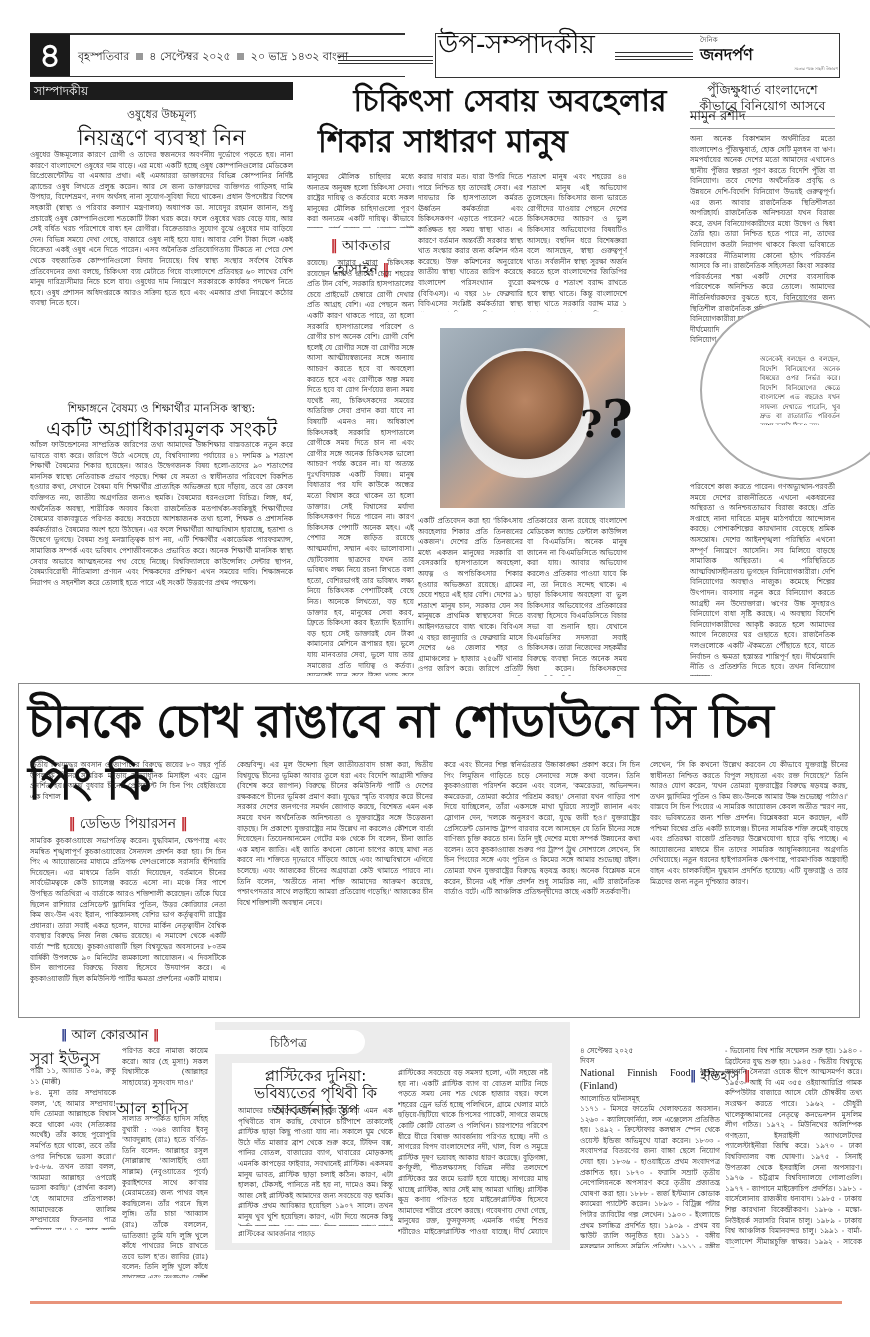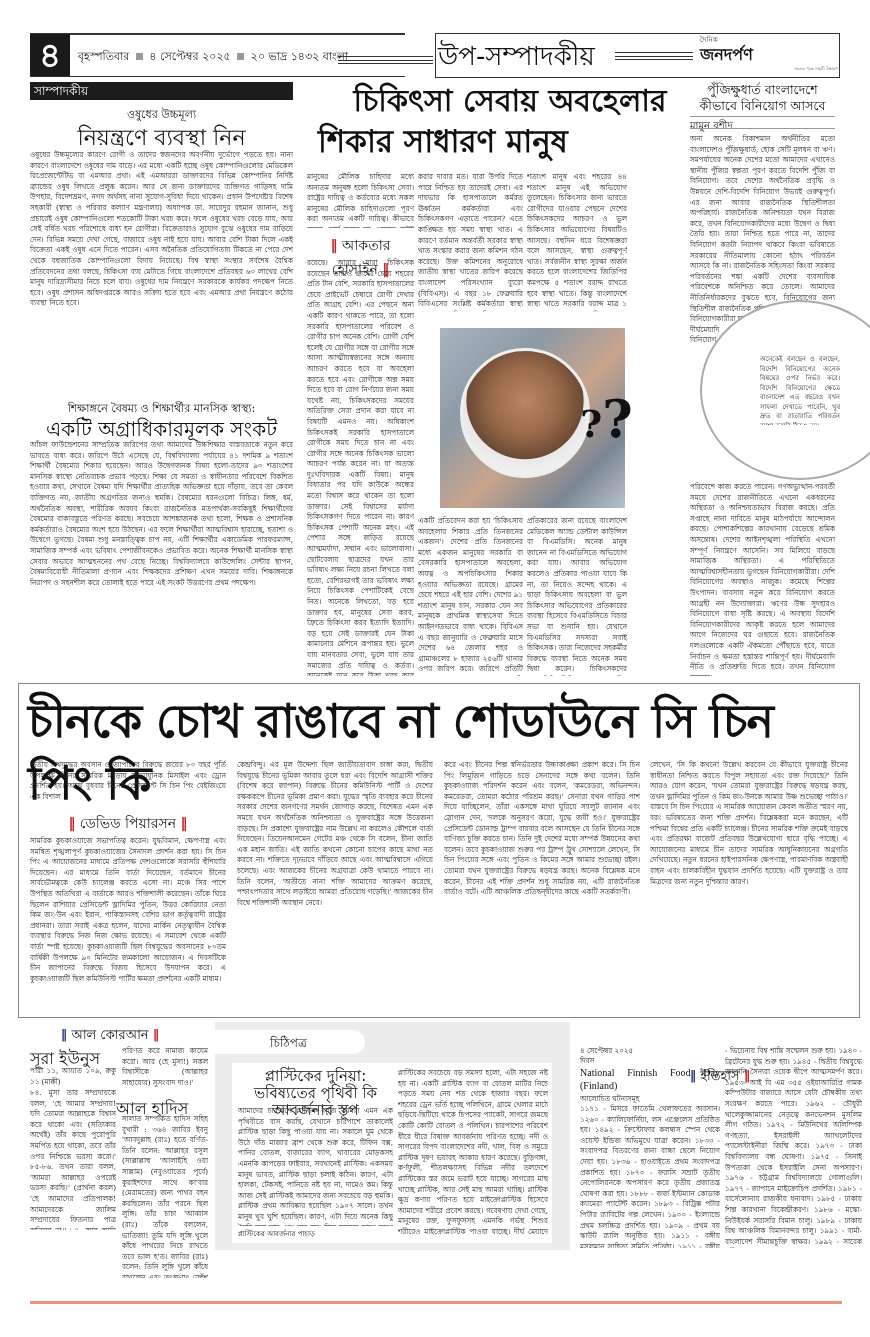--- a/index.html
+++ b/index.html
@@ -4,21 +4,21 @@
 <style>
 *{box-sizing:border-box;margin:0;padding:0}
 body{width:870px;height:1337px;background:#fff;font-family:"DejaVu Serif",serif;color:#111;position:relative;overflow:hidden}
 .abs{position:absolute}
 .txt{font-size:7.2px;line-height:10.6px;text-align:justify;color:#222;overflow:hidden}
 .rule{background:#333}
 .hdr-num{left:30px;top:34px;width:40px;height:42px;background:#1a1a1a;color:#fff;font-size:34px;font-weight:bold;text-align:center;line-height:42px;font-family:"DejaVu Sans",sans-serif}
 .hdr-date{left:78px;top:48px;font-size:11px;color:#222}
 .lines{height:8px;border-top:1.2px solid #333;border-bottom:1.2px solid #333;position:absolute}
 .lines::after{content:"";position:absolute;left:0;right:0;top:2.5px;height:1px;background:#333}
-.sec-title{left:438px;top:36px;font-size:26px;font-family:"DejaVu Sans",sans-serif}
+.sec-title{left:438px;top:24px;font-size:26px;font-family:"DejaVu Sans",sans-serif}
 .sampad{left:30px;top:82px;width:263px;height:18px;background:#1c1c1c;color:#fff;font-size:12px;padding-left:4px;line-height:18px}
 h1.big{font-family:"DejaVu Sans",sans-serif;font-weight:bold;color:#111}
 .byline{font-size:14px;font-family:"DejaVu Sans",sans-serif;text-align:center}
 .bar-b{color:#2a3a8a;font-weight:bold}
 .bar-r{color:#c0262c;font-weight:bold}
 .gray{background:#ececec}
 .photo{background:linear-gradient(135deg,#a8b4be 0%,#8d9aa6 30%,#c9a48c 55%,#7b8693 80%,#b8c2ca 100%)}
 .face{border-radius:50%;background:radial-gradient(circle at 50% 40%,#b98563 0%,#9a6a4a 35%,#6c4a36 60%,#e9e9e9 61%,#fafafa 100%)}
 </style>
 </head>
@@ -67,21 +67,21 @@
 <div class="abs txt" style="left:527px;top:172px;width:100px;height:140px">শতাংশ মানুষ এবং শহরের ৪৪ শতাংশ মানুষ এই অভিযোগ তুলেছেন। চিকিৎসার জন্য ভারতে রোগীদের যাওয়ার পেছনে দেশের চিকিৎসকদের আচরণ ও ভুল চিকিৎসার অভিযোগের বিষয়টিও আসছে। বহুদিন ধরে বিশেষজ্ঞরা বলে আসছেন, স্বাস্থ্য গুরুত্বপূর্ণ খাত। সর্বজনীন স্বাস্থ্য সুরক্ষা অর্জন করতে হলে বাংলাদেশের জিডিপির কমপক্ষে ৫ শতাংশ বরাদ্দ রাখতে হবে স্বাস্থ্য খাতে। কিন্তু বাংলাদেশে স্বাস্থ্য খাতে সরকারি বরাদ্দ মাত্র ১ শতাংশের সামান্য বেশি। দেশের সংবিধানে স্বাস্থ্যসেবাকে মৌলিক অধিকার হিসেবে স্বীকৃতি দেওয়া হলেও সব মানুষ সমানভাবে সেবা পাচ্ছেন না। কোনো মানুষ সেবা না পেলে চিকিৎসকের বিরুদ্ধে অভিযোগ করার মতো কার্যকর ব্যবস্থা নেই। তবে চিকিৎসকদের বিরুদ্ধে অভিযোগের</div>
 <div class="abs photo" style="left:440px;top:328px;width:185px;height:180px">
   <div class="abs face" style="left:20px;top:20px;width:130px;height:130px;border:3px solid #eee"></div>
   <div class="abs" style="left:140px;top:60px;font-size:38px;font-weight:bold;color:#111;font-family:'DejaVu Serif',serif">?<span style="font-size:52px">?</span></div>
 </div>
 <div class="abs txt" style="left:418px;top:516px;width:105px;height:160px">একটি প্রতিবেদন করা হয় 'চিকিৎসায় অবহেলার শিকার প্রতি তিনজনের একজন'। দেশের প্রতি তিনজনের মধ্যে একজন মানুষের সরকারি বা বেসরকারি হাসপাতালে অবহেলা, অযত্ন ও অপচিকিৎসার শিকার হওয়ার অভিজ্ঞতা রয়েছে। গ্রামের চেয়ে শহরে এই হার বেশি। দেশের ৯১ শতাংশ মানুষ চান, সরকার যেন সব মানুষকে প্রাথমিক স্বাস্থ্যসেবা দিতে আইনগতভাবে বাধ্য থাকে। বিবিএস এ বছর জানুয়ারি ও ফেব্রুয়ারি মাসে দেশের ৬৪ জেলার শহর ও গ্রামাঞ্চলের ৮ হাজার ২৫৬টি খানার ওপর জরিপ করে। জরিপে প্রতিটি খানা থেকে ১৮ বছর বা তার বেশি বয়সী একজন নারী বা পুরুষের মতামত নেওয়া হয়। জরিপে বলা হয়েছে, ওষুধ কিনতে গিয়ে মানুষকে বিভিন্ন ধরনের সমস্যায় পড়তে হয়। অন্যদিকে চিকিৎসকের ফি বেশি হওয়ায় অনেক মানুষ চিকিৎসা নিতে পারেন না। জরিপে অংশ নেওয়া ৫৫ শতাংশ মানুষ বলেছেন, তারা চিকিৎসকের কাছে যেতে পারেননি।</div>
 <div class="abs txt" style="left:527px;top:516px;width:100px;height:160px">প্রতিকারের জন্য রয়েছে বাংলাদেশ মেডিকেল অ্যান্ড ডেন্টাল কাউন্সিল বা বিএমডিসি। অনেক মানুষ জানেন না বিএমডিসিতে অভিযোগ করা যায়। আবার অভিযোগ করলেও প্রতিকার পাওয়া যাবে কি না, তা নিয়েও সন্দেহ থাকে। এ ছাড়া চিকিৎসায় অবহেলা বা ভুল চিকিৎসার অভিযোগের প্রতিকারের ব্যবস্থা হিসেবে বিএমডিসিতে বিচার সভা বা শুনানি হয়। যেখানে বিএমডিসির সদস্যরা সবাই চিকিৎসক। তারা নিজেদের সহকর্মীর বিরুদ্ধে ব্যবস্থা নিতে অনেক সময় দ্বিধা করেন। চিকিৎসকদের জবাবদিহি নিশ্চিত করতে স্বাধীন কমিশন গঠন জরুরি। তবে তা যেন প্রতিহিংসামূলক না হয়, সেদিকেও খেয়াল রাখতে হবে। সেবা নিশ্চিতে সবার আন্তরিকতা প্রয়োজন। তবে তা সঠিক পরিকল্পনা ও প্রয়োগের ওপর নির্ভর করে।</div>
 
 <div class="abs" style="left:690px;top:82px;width:145px;text-align:center;font-size:12.5px;line-height:16px;font-family:'DejaVu Sans',sans-serif">পুঁজিক্ষুধার্ত বাংলাদেশে কীভাবে বিনিয়োগ আসবে</div>
 <div class="abs" style="left:690px;top:116px;width:145px;height:1px;background:#999"></div>
-<div class="abs" style="left:690px;top:118px;font-size:10px">মামুন রশীদ</div>
+<div class="abs" style="left:690px;top:106px;font-size:13px">মামুন রশীদ</div>
 <div class="abs" style="left:690px;top:128px;width:145px;height:1px;background:#999"></div>
 <div class="abs txt" style="left:690px;top:134px;width:145px;height:210px">অন্য অনেক বিকাশমান অর্থনীতির মতো বাংলাদেশও পুঁজিক্ষুধার্ত, হোক সেটি মূলধন বা ঋণ। সমপর্যায়ের অনেক দেশের মতো আমাদের এখানেও স্থানীয় পুঁজির স্বল্পতা পূরণ করতে বিদেশি পুঁজি বা বিনিয়োগ। তবে দেশের অর্থনৈতিক প্রবৃদ্ধি ও উন্নয়নে দেশি-বিদেশি বিনিয়োগ উভয়ই গুরুত্বপূর্ণ। এর জন্য আবার রাজনৈতিক স্থিতিশীলতা অপরিহার্য। রাজনৈতিক অনিশ্চয়তা যখন বিরাজ করে, তখন বিনিয়োগকারীদের মধ্যে উদ্বেগ ও দ্বিধা তৈরি হয়। তারা নিশ্চিত হতে পারে না, তাদের বিনিয়োগ কতটা নিরাপদ থাকবে কিংবা ভবিষ্যতে সরকারের নীতিমালায় কোনো হঠাৎ পরিবর্তন আসবে কি না। রাজনৈতিক সহিংসতা কিংবা সরকার পরিবর্তনের শঙ্কা একটি দেশের ব্যবসায়িক পরিবেশকে অনিশ্চিত করে তোলে। আমাদের নীতিনির্ধারকদের বুঝতে হবে, বিনিয়োগের জন্য স্থিতিশীল রাজনৈতিক পরিবেশ নিশ্চিত করা জরুরি। বিনিয়োগকারীরা চান নিরাপত্তা, স্বচ্ছ নীতিমালা এবং দীর্ঘমেয়াদি পরিকল্পনা, যাতে তারা নিজেদের বিনিয়োগ থেকে লাভবান হতে পারেন। প্রয়োজন সুশাসন, স্বচ্ছতা ও জবাবদিহি নিশ্চিত করার মাধ্যমে আস্থা ফিরিয়ে আনা।</div>
 <div class="abs" style="left:700px;top:300px;width:200px;height:180px;border:2px solid #aaa;border-radius:50%;background:#fff"></div>
 <div class="abs txt" style="left:760px;top:355px;width:80px;height:70px;font-size:6.5px;line-height:9.5px">অনেকেই বলছেন ও বলছেন, বিদেশি বিনিয়োগের অনেক বিষয়ের ওপর নির্ভর করে। বিদেশি বিনিয়োগের ক্ষেত্রে বাংলাদেশ এত বছরেও যখন সাফল্য দেখাতে পারেনি, খুব দ্রুত বা রাতারাতি পরিবর্তন আশা করাটা ঠিকও নয়।</div>
 <div class="abs txt" style="left:690px;top:482px;width:145px;height:194px">পরিবেশে কাজ করতে পারেন। গণঅভ্যুত্থান-পরবর্তী সময়ে দেশের রাজনীতিতে এখনো একধরনের অস্থিরতা ও অনিশ্চয়তাভাব বিরাজ করছে। প্রতি সপ্তাহে নানা দাবিতে মানুষ মাঠপর্যায়ে আন্দোলন করছে। পোশাকশিল্পের কারখানায় বেড়েছে শ্রমিক অসন্তোষ। দেশের আইনশৃঙ্খলা পরিস্থিতি এখনো সম্পূর্ণ নিয়ন্ত্রণে আসেনি। সব মিলিয়ে বাড়ছে সামাজিক অস্থিরতা। এ পরিস্থিতিতে আত্মবিশ্বাসহীনতায় ভুগছেন বিনিয়োগকারীরা। দেশি বিনিয়োগের অবস্থাও নাজুক। কমেছে শিল্পের উৎপাদন। ব্যবসায় নতুন করে বিনিয়োগ করতে আগ্রহী নন উদ্যোক্তারা। ঋণের উচ্চ সুদহারও বিনিয়োগে বাধা সৃষ্টি করছে। এ অবস্থায় বিদেশি বিনিয়োগকারীদের আকৃষ্ট করতে হলে আমাদের আগে নিজেদের ঘর গুছাতে হবে। রাজনৈতিক দলগুলোকে একটি ঐকমত্যে পৌঁছাতে হবে, যাতে নির্বাচন ও ক্ষমতা হস্তান্তর শান্তিপূর্ণ হয়। দীর্ঘমেয়াদি নীতি ও প্রতিশ্রুতি দিতে হবে। তখন বিনিয়োগ আসবে।</div>
 
 <div class="abs" style="left:18px;top:683px;width:842px;height:335px;border:1px solid #888"></div>
 <h1 class="abs" style="left:28px;top:690px;width:820px;font-size:46px;line-height:62px;font-weight:bold;font-family:'DejaVu Sans',sans-serif;text-align:left;letter-spacing:-1px">চীনকে চোখ রাঙাবে না শোডাউনে সি চিন পিং কি</h1>
 <div class="abs txt" style="left:30px;top:760px;width:196px;height:40px">দ্বিতীয় বিশ্বযুদ্ধের অবসান ও জাপানের বিরুদ্ধে জয়ের ৮০ বছর পূর্তি উপলক্ষে চীনের সামরিক মহড়ায় অত্যাধুনিক মিসাইল এবং ড্রোন প্রদর্শিত হয়। আজ বুধবার চীনের প্রেসিডেন্ট সি চিন পিং বেইজিংয়ে এক বিশাল</div>
 <div class="abs byline" style="left:30px;top:812px;width:196px">

